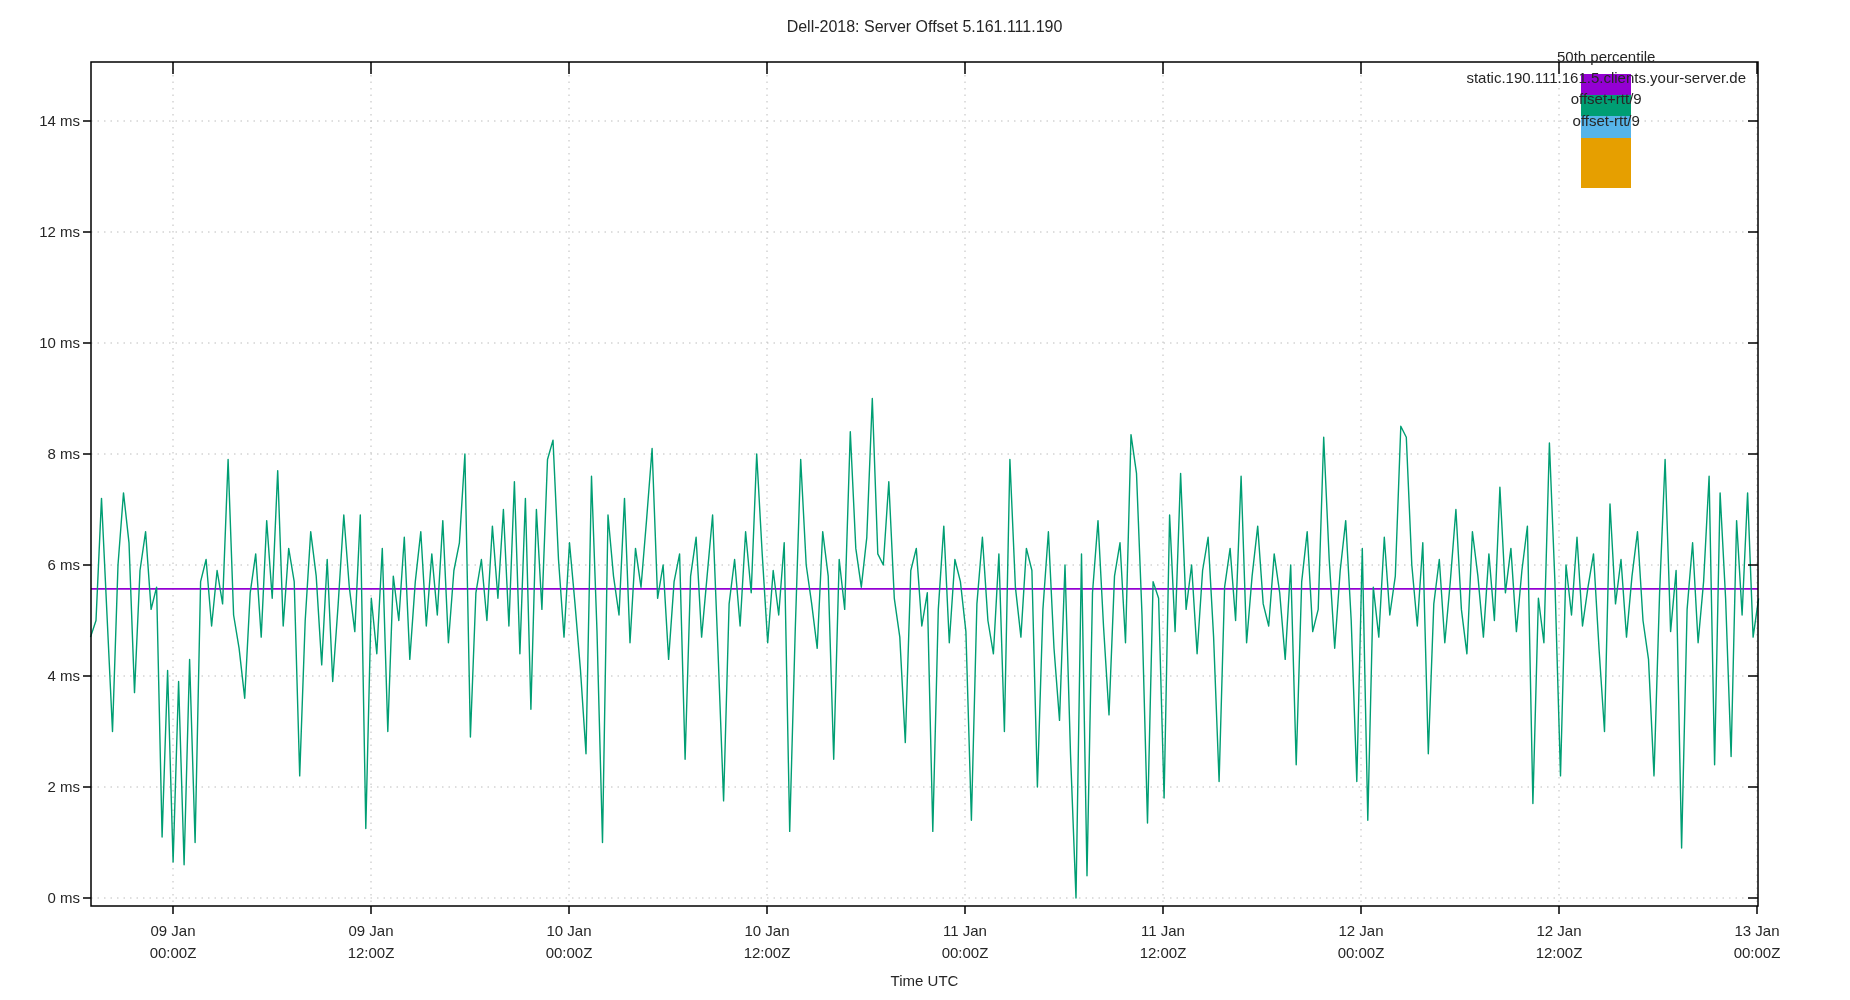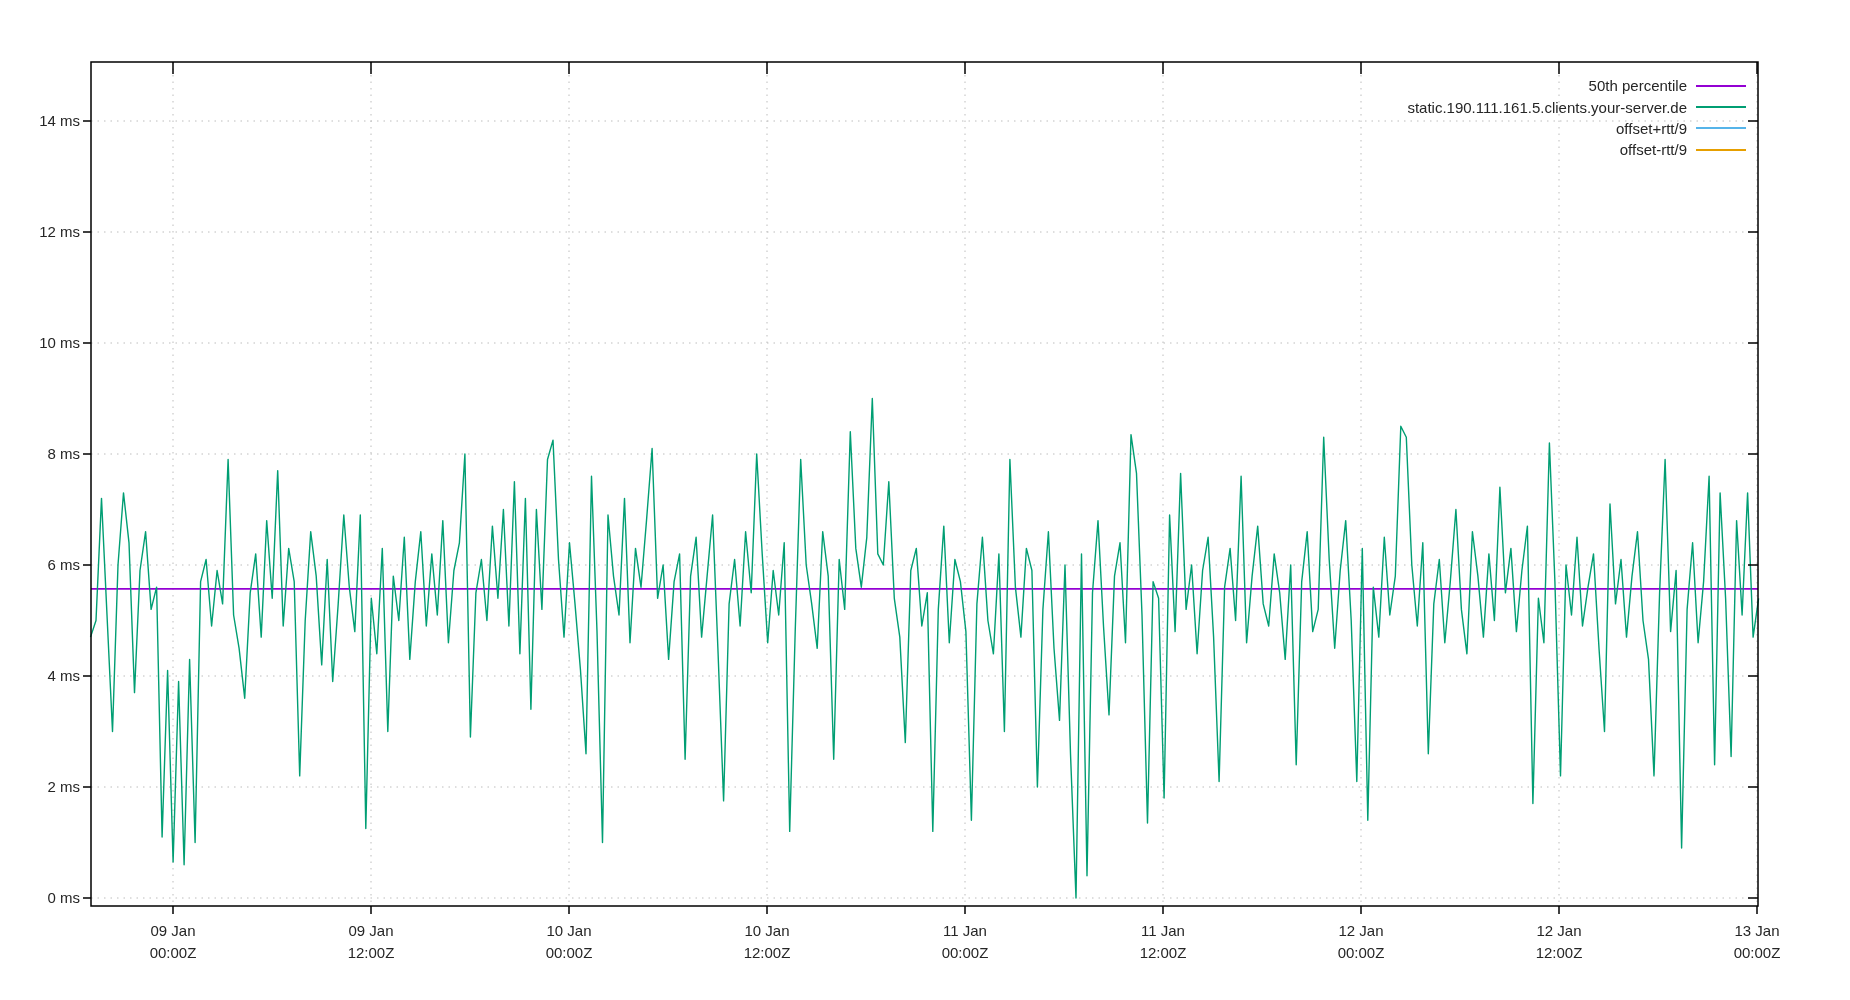--- a/index.html
+++ b/index.html
@@ -4,29 +4,30 @@
 <style>
   html,body{margin:0;padding:0;background:#ffffff;}
   #screen{position:relative;width:1850px;height:1000px;background:#ffffff;overflow:hidden;
           font-family:"Liberation Sans","DejaVu Sans",sans-serif;color:#262626;}
   #plot-svg{position:absolute;left:0;top:0;}
   .chart-title{position:absolute;left:91px;top:18px;width:1667px;text-align:center;
                font-size:16px;color:#262626;}
   .x-axis-title{position:absolute;left:91px;top:972px;width:1667px;text-align:center;
                 font-size:15px;color:#262626;}
   #legend{position:absolute;top:75px;right:104px;}
-  .legend-row{display:flex;align-items:center;justify-content:flex-end;gap:9px;height:21.4px;}
+  .legend-row{display:flex;align-items:center;justify-content:center;gap:9px;height:21.4px;flex-direction:column;}
   .legend-label{font-size:15px;color:#262626;white-space:nowrap;}
   .legend-sample{width:50px;height:2px;flex:0 0 50px;}
   text{font-family:"Liberation Sans","DejaVu Sans",sans-serif;fill:#262626;font-size:15px;}
 </style>
 </head>
 <body>
 
 <div id="screen">
+  <div class="chart-title">Dell-2018: Server Offset 5.161.111.190</div>
   <svg id="plot-svg" width="1850" height="1000">
       <line x1="173" x2="173" y1="62" y2="906" stroke="#bdbdbd" stroke-width="1" stroke-dasharray="1.5 5"></line>
       <line x1="371" x2="371" y1="62" y2="906" stroke="#bdbdbd" stroke-width="1" stroke-dasharray="1.5 5"></line>
       <line x1="569" x2="569" y1="62" y2="906" stroke="#bdbdbd" stroke-width="1" stroke-dasharray="1.5 5"></line>
       <line x1="767" x2="767" y1="62" y2="906" stroke="#bdbdbd" stroke-width="1" stroke-dasharray="1.5 5"></line>
       <line x1="965" x2="965" y1="62" y2="906" stroke="#bdbdbd" stroke-width="1" stroke-dasharray="1.5 5"></line>
       <line x1="1163" x2="1163" y1="62" y2="906" stroke="#bdbdbd" stroke-width="1" stroke-dasharray="1.5 5"></line>
       <line x1="1361" x2="1361" y1="62" y2="906" stroke="#bdbdbd" stroke-width="1" stroke-dasharray="1.5 5"></line>
       <line x1="1559" x2="1559" y1="62" y2="906" stroke="#bdbdbd" stroke-width="1" stroke-dasharray="1.5 5"></line>
       <line x1="1757" x2="1757" y1="62" y2="906" stroke="#bdbdbd" stroke-width="1" stroke-dasharray="1.5 5"></line>
@@ -113,13 +114,14 @@
       </div>
       <div class="legend-row">
         <span class="legend-label">offset+rtt/9</span>
         <span class="legend-sample" style="background: rgb(86, 180, 233);"></span>
       </div>
       <div class="legend-row">
         <span class="legend-label">offset-rtt/9</span>
         <span class="legend-sample" style="background: rgb(230, 159, 0);"></span>
       </div>
     </div>
+  <div class="x-axis-title">Time UTC</div>
 </div>
 
 </body></html>

